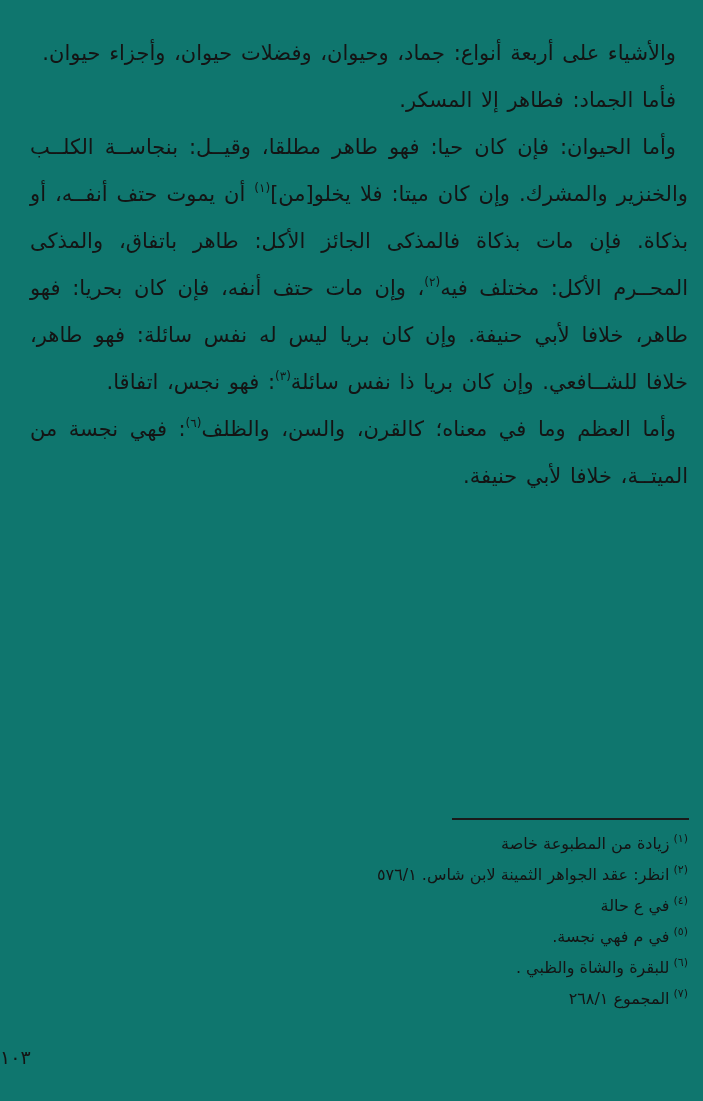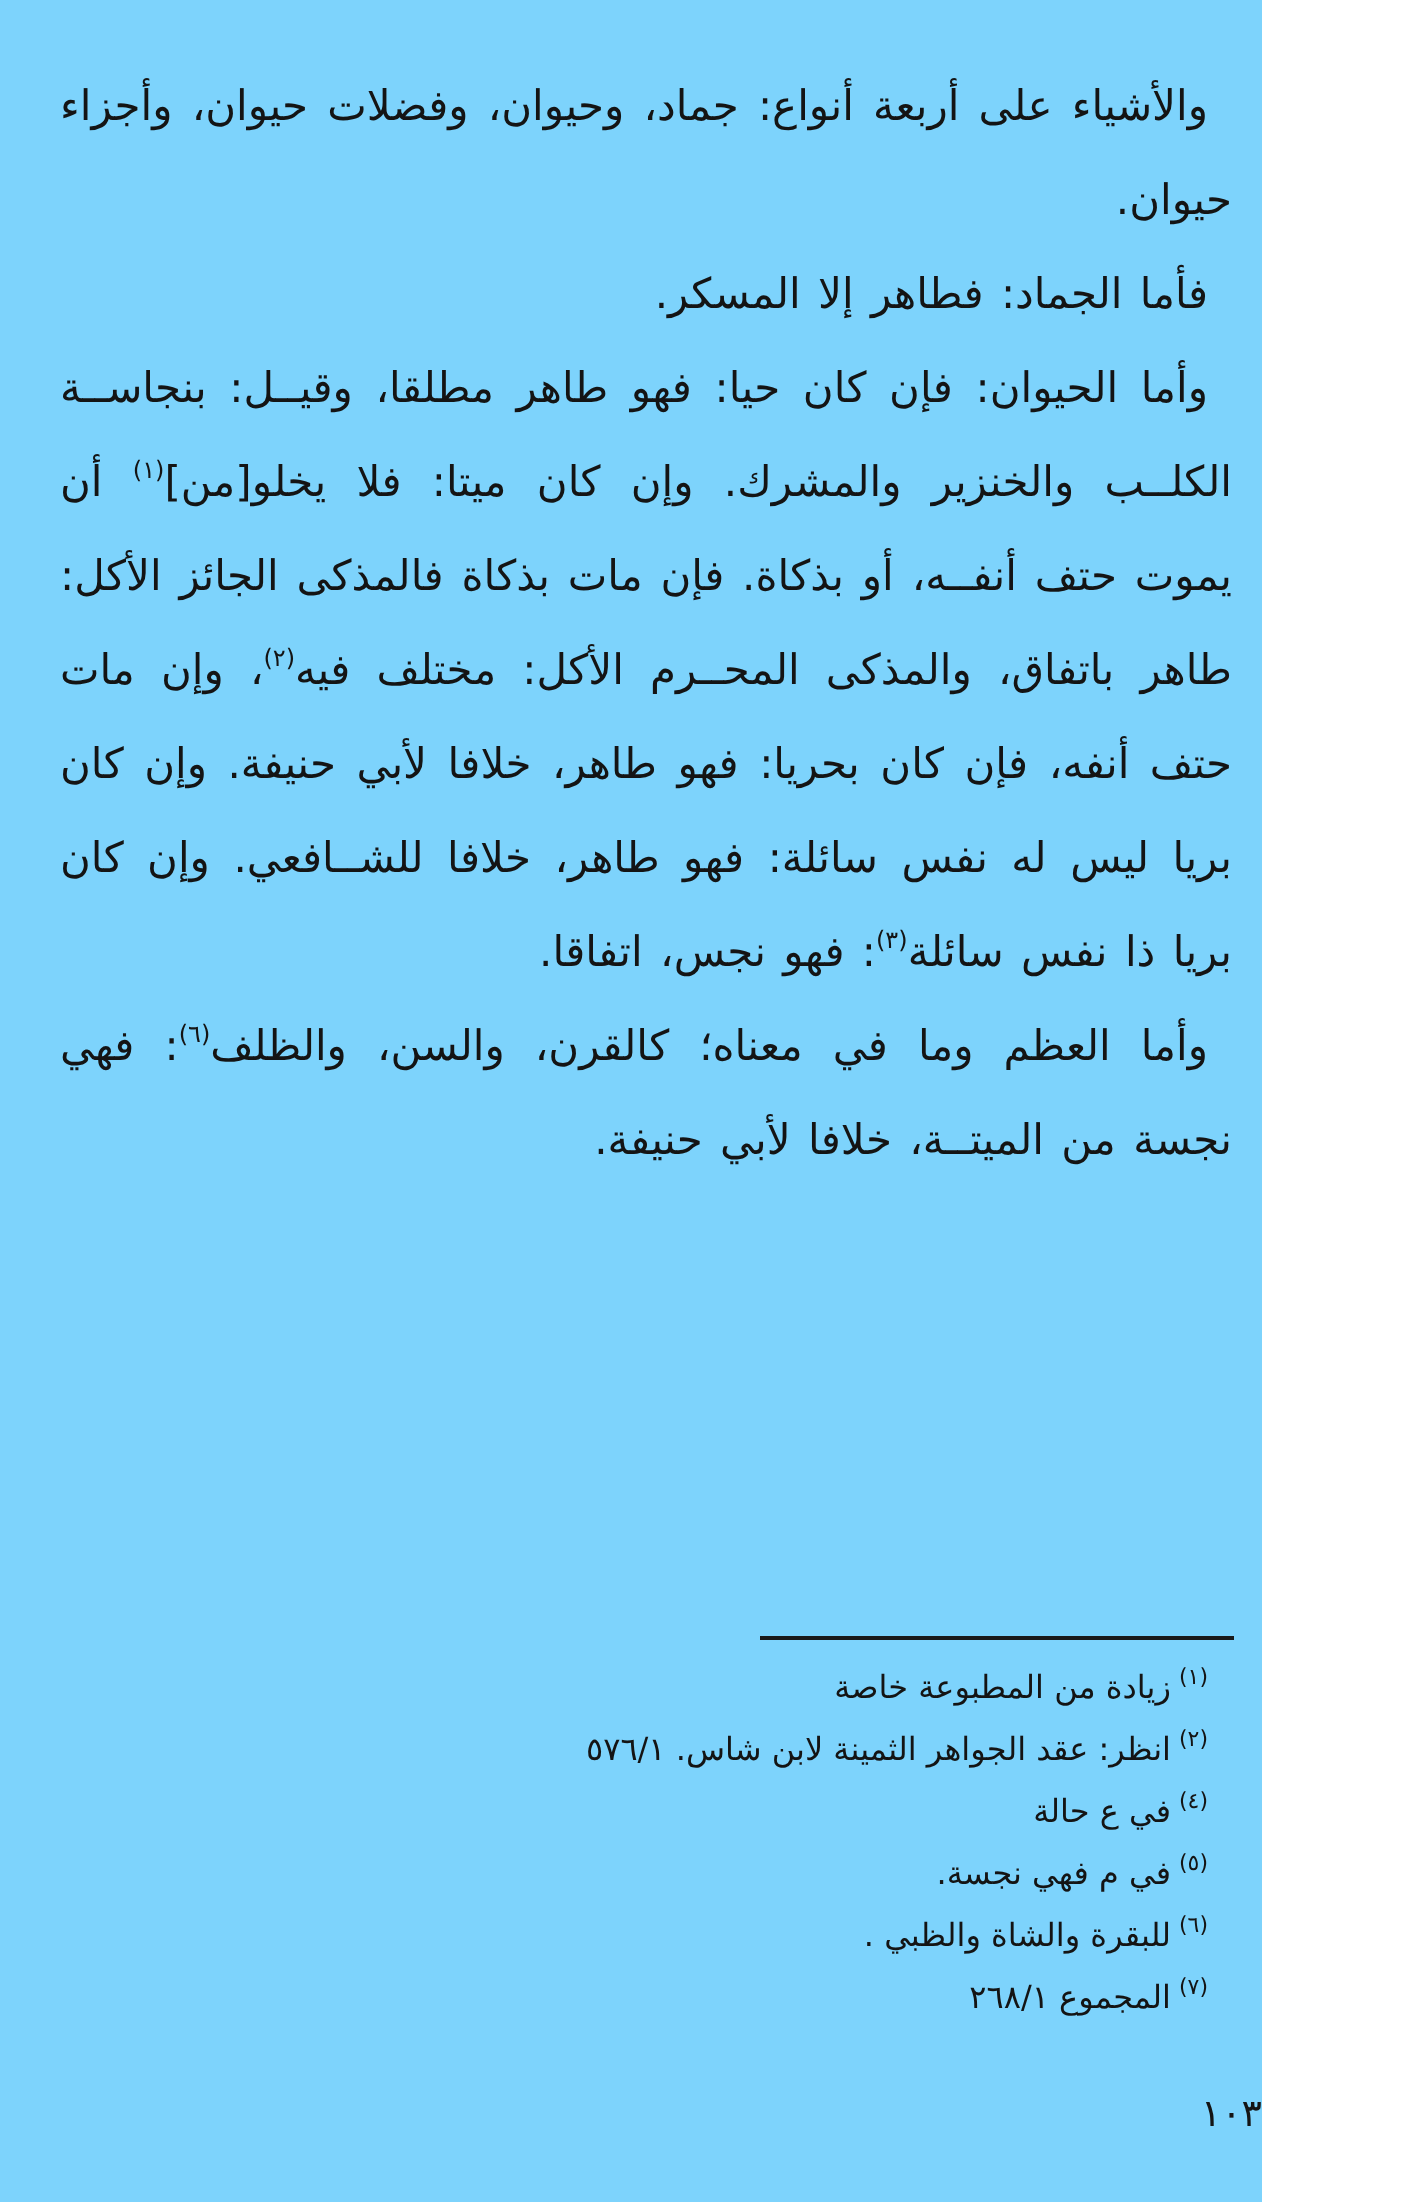--- a/index.html
+++ b/index.html
@@ -2,23 +2,23 @@
 <html lang="ar"><head>
 <meta charset="utf-8">
 <style>
   html, body {
     margin: 0;
     padding: 0;
     background: #ffffff;
   }
   .page {
     position: relative;
-    width: 631px;
+    width: 703px;
     height: 1101px;
-    background: #7dd3fc;
+    background: #0f766e;
     overflow: hidden;
     font-family: "DejaVu Sans", sans-serif;
     color: #141414;
   }
   .body-text {
     position: absolute;
     top: 30px;
     right: 15px;
     left: 30px;
     direction: rtl;
@@ -41,41 +41,41 @@
     position: absolute;
     top: 818px;
     right: 14px;
     width: 237px;
     height: 2px;
     background: #1a1a1a;
   }
   .footnotes {
     position: absolute;
     top: 828px;
-    right: 27px;
+    right: 15px;
     left: 30px;
     direction: rtl;
     text-align: right;
     font-size: 16px;
   }
   .footnote {
     line-height: 31px;
     white-space: nowrap;
   }
   .footnote sup.fn-mark {
     font-size: 11px;
     vertical-align: 7px;
     margin-left: 4px;
   }
   .page-number {
     position: absolute;
     top: 1046px;
     left: 0;
     width: 100%;
-    text-align: right;
+    text-align: left;
     direction: rtl;
     font-size: 19px;
     letter-spacing: 2px;
   }
 </style>
 </head>
 <body>
 
 <div class="page">
 

